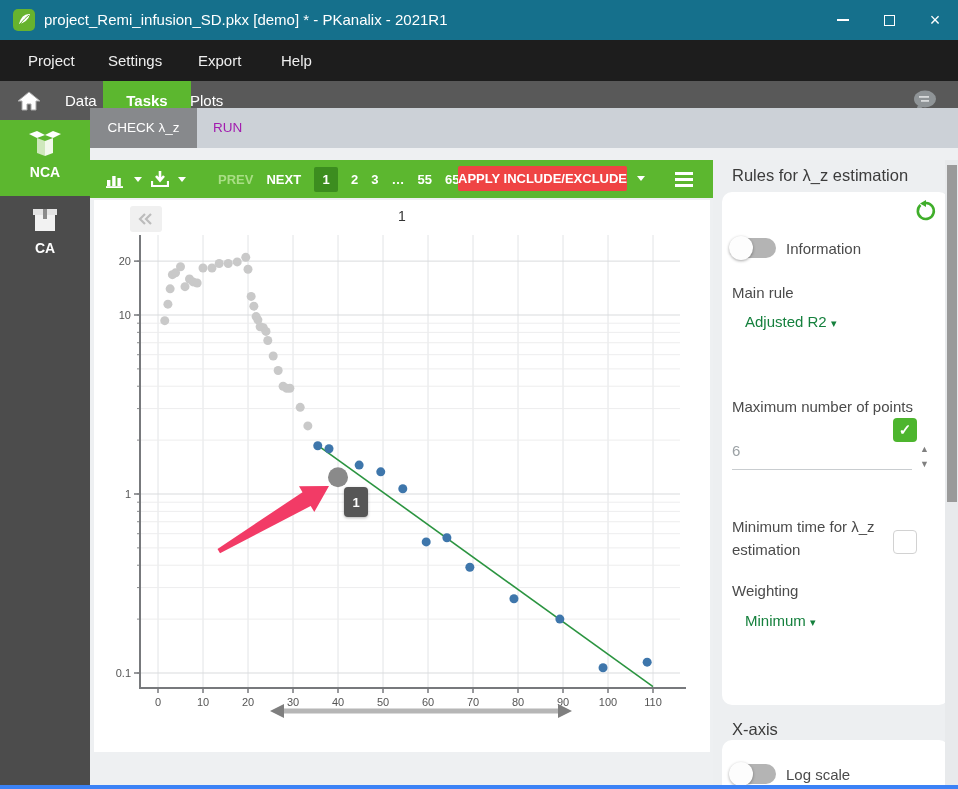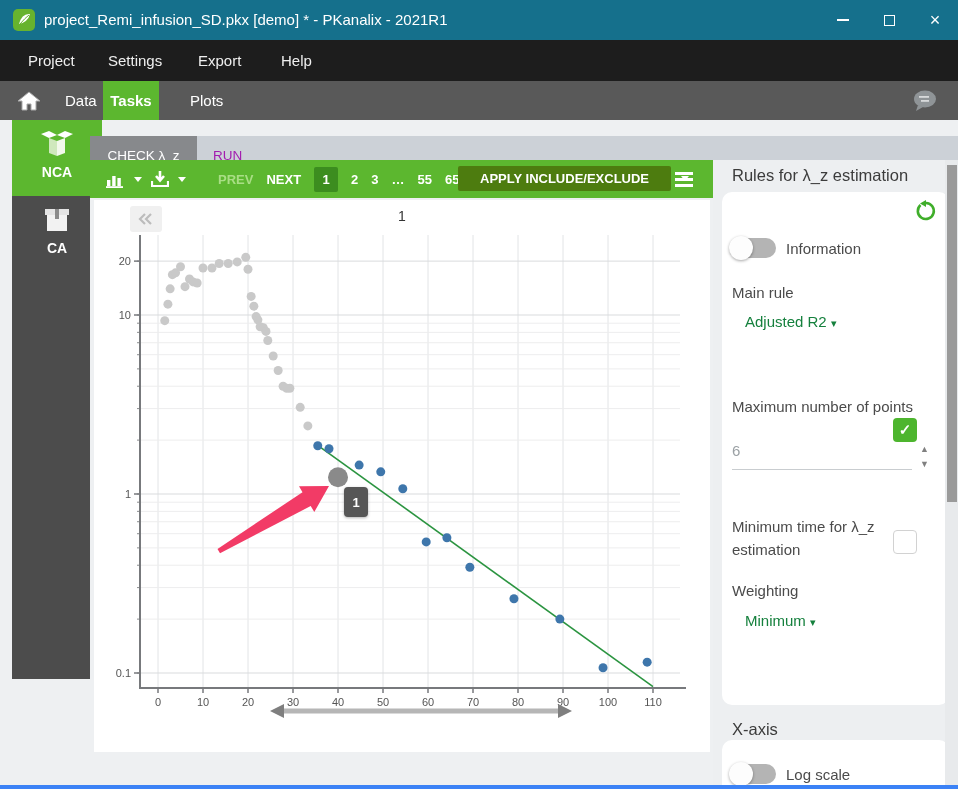--- a/index.html
+++ b/index.html
@@ -15,46 +15,46 @@
   #btn-min .bar { width:12px; height:1.5px; background:#fff; }
   #btn-max .box { width:11px; height:11px; border:1.5px solid #fff; }
 
   
   #menubar { position:absolute; left:0; top:40px; width:958px; height:41px; background:#1d1d1d; }
   .menu-item { position:absolute; top:0; line-height:41px; color:#efefef; font-size:15px; }
 
   
   #navbar { position:absolute; left:0; top:81px; width:958px; height:39px; background:#595959; }
   .nav-label { position:absolute; top:0; line-height:39px; color:#fff; font-size:15px; }
-  #tab-tasks { position:absolute; left:103px; top:0; width:56px; height:39px; background:#5cb72f; color:#fff; font-weight:bold; font-size:15px; text-align:center; line-height:39px; }
+  #tab-tasks { position:absolute; left:103px; top:0; width:88px; height:39px; background:#5cb72f; color:#fff; font-weight:bold; font-size:15px; text-align:center; line-height:39px; }
   #home-icon { position:absolute; left:17px; top:10px; }
   #chat-icon { position:absolute; right:18px; top:7px; }
 
   
-  #sidebar { position:absolute; left:0; top:120px; width:90px; height:559px; background:#4c4c4c;margin-left:12px; }
+  #sidebar { position:absolute; left:0; top:120px; width:90px; height:669px; background:#4c4c4c; }
   .side-item { width:90px; text-align:center; color:#fff; }
   #side-nca { height:76px; background:#5cb72f; padding-top:10px; }
   #side-ca { height:74px; padding-top:10px; }
   .side-item .lbl { font-size:14px; font-weight:bold; margin-top:3px; }
 
   
-  #subtabs { position:absolute; left:90px; top:136px; width:868px; height:40px; background:#ccd1d7; }
+  #subtabs { position:absolute; left:90px; top:108px; width:868px; height:40px; background:#ccd1d7; }
   #subtab-check { position:absolute; left:0; top:0; width:107px; height:40px; background:#87898c; color:#fff; font-size:13.5px; text-align:center; line-height:40px; }
   #subtab-run { position:absolute; left:123px; top:0; line-height:40px; color:#a21caf; font-size:13.5px; }
 
   
   #toolbar { position:absolute; left:90px; top:160px; width:623px; height:38px; background:#5cb72f; color:#fff; }
   .tb-icons { position:absolute; left:16px; top:0; height:38px; display:flex; align-items:center; gap:9px; }
   .caret { width:0; height:0; border-left:4.5px solid transparent; border-right:4.5px solid transparent; border-top:5px solid #fff; }
   .tb-pager { position:absolute; left:128px; top:0; height:38px; display:flex; align-items:center; gap:13px; font-size:13px; font-weight:bold; }
   #prev-btn { color:#a9de85; }
   .page { color:#fff; }
   .page.active { background:#3c8d1f; width:24px; height:25px; line-height:25px; text-align:center; border-radius:2px; }
   .tb-apply { position:absolute; left:368px; top:6px; display:flex; align-items:center; gap:10px; }
-  #apply-btn { background:#4d7c0f; color:#fff; font-size:13px; font-weight:bold; padding:5px 22px; border:none; border-radius:2px; }
+  #apply-btn { background:#ef4444; color:#fff; font-size:13px; font-weight:bold; padding:5px 0; border:none; border-radius:2px; }
   #hamburger-icon { position:absolute; right:20px; top:12px; display:flex; flex-direction:column; gap:3.5px; }
   #hamburger-icon span { width:18px; height:2.5px; background:#fff; }
 
   
   #main { position:absolute; left:90px; top:198px; width:623px; height:591px; background:#eef0f2; }
   #chart-card { position:absolute; left:4px; top:2px; width:616px; height:552px; background:#fff; }
   #chart-title { position:absolute; left:0; top:8px; width:100%; text-align:center; font-size:14px; color:#333; }
   #undo-btn { position:absolute; left:36px; top:6px; width:32px; height:26px; background:#f0f0f0; border-radius:3px; display:flex; align-items:center; justify-content:center; }
   #chart-svg { position:absolute; left:0; top:0; }
   #chart-tooltip { position:absolute; width:24px; height:30px; background:#565656; border-radius:4px; color:#fff; font-size:13px; font-weight:bold; display:flex; align-items:center; justify-content:center; box-shadow:0 1px 3px rgba(0,0,0,.3); }

